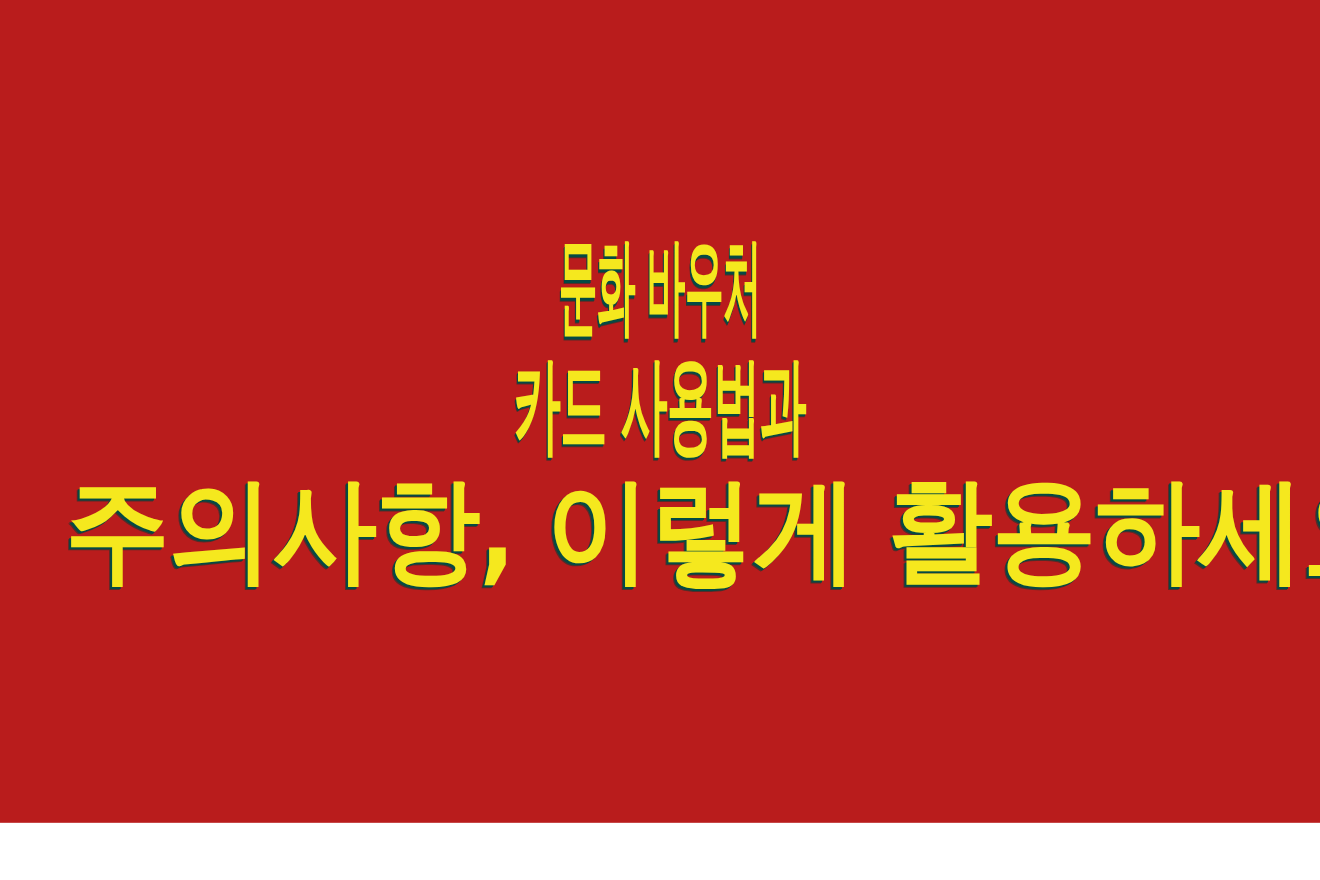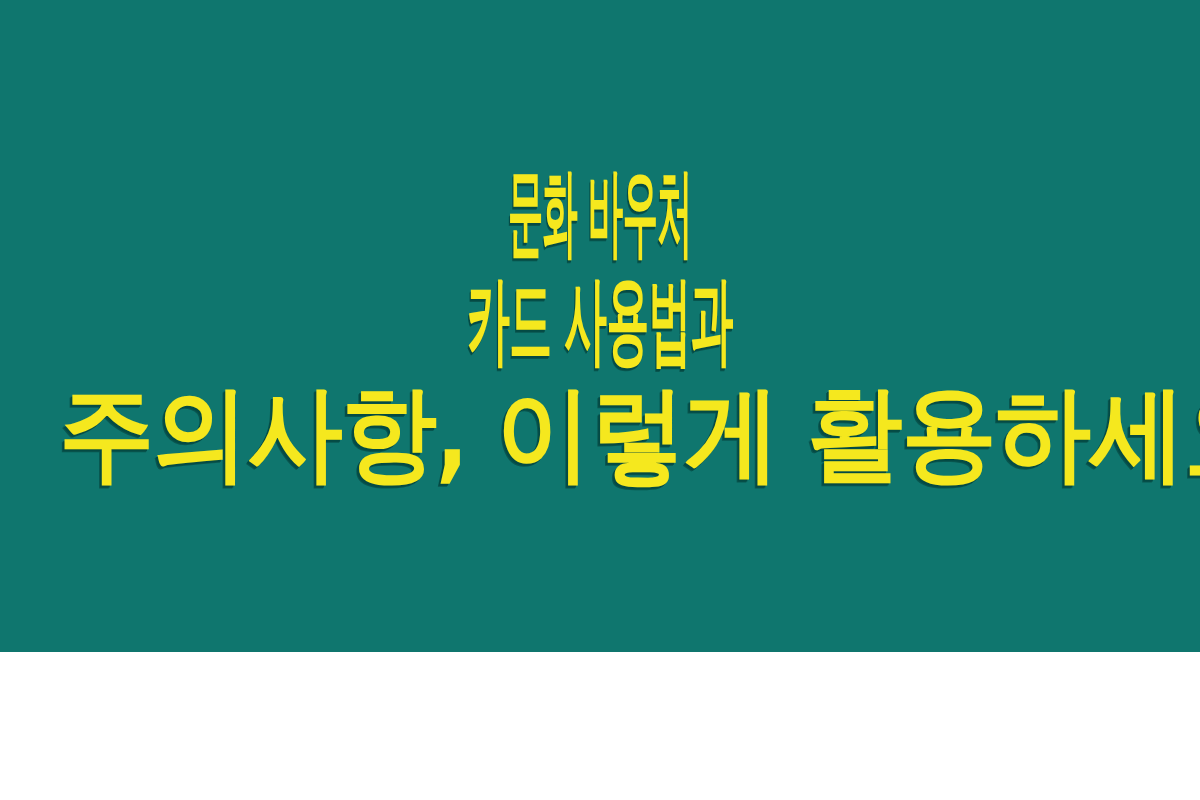--- a/index.html
+++ b/index.html
@@ -11,22 +11,22 @@
     overflow: hidden;
   }
 
   body {
     font-family: "DejaVu Sans", "Liberation Sans", sans-serif;
   }
 
   #banner {
     position: relative;
     width: 1200px;
-    height: 652px;
-    background: #0f766e;
+    height: 748px;
+    background: #b91c1c;
     display: flex;
     align-items: center;
     justify-content: center;
     box-sizing: border-box;
   }
 
   #headline {
     display: flex;
     flex-direction: column;
     align-items: center;

